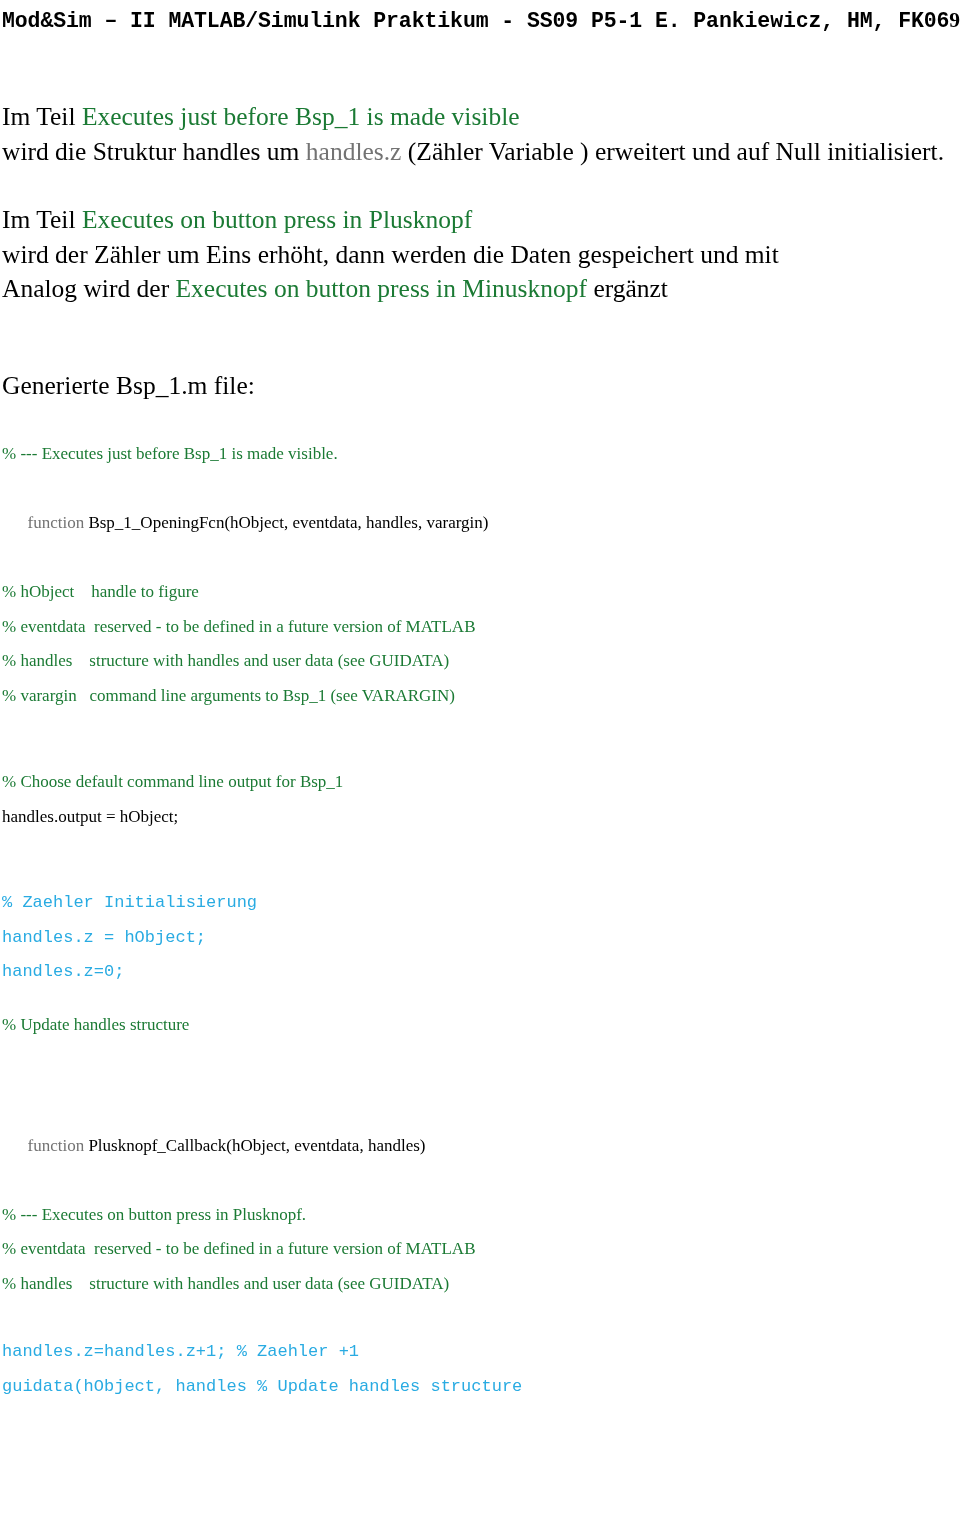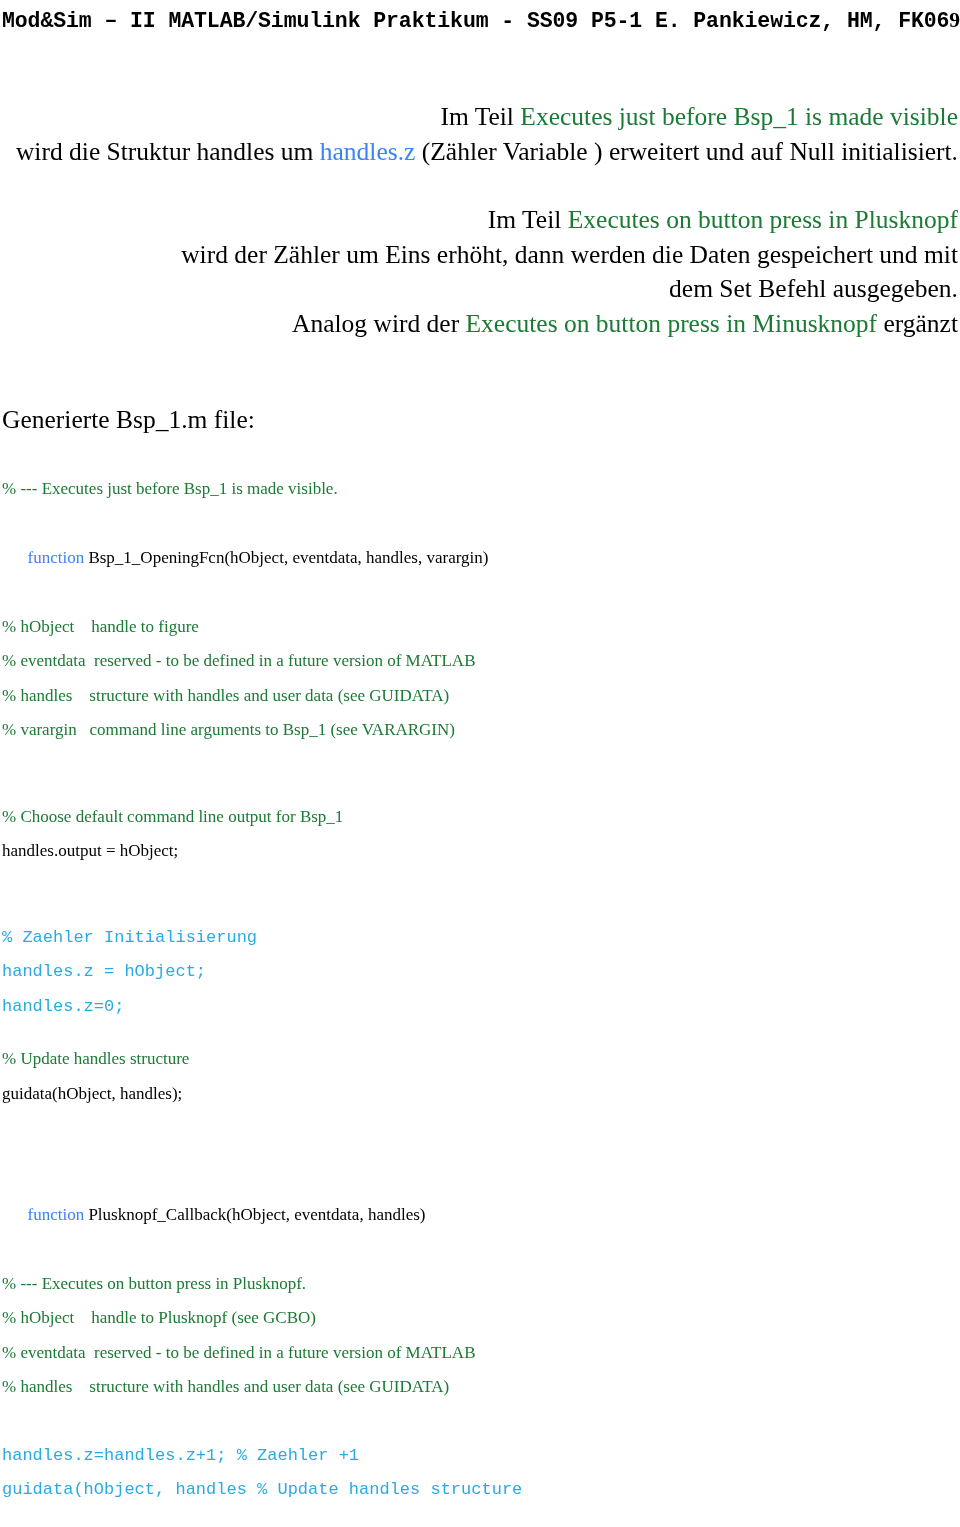--- a/index.html
+++ b/index.html
@@ -54,21 +54,20 @@
     position: absolute;
     top: 100px;
     left: 2px;
     width: 956px;
   }
 
   .para {
     font-size: 25.5px;
     line-height: 34.5px;
     white-space: nowrap;
-    text-align: right;
   }
 
   .para.wrapline {
     white-space: normal;
   }
 
   .spacer-sm { height: 18px; }
   .spacer-md { height: 34px; }
   .spacer-lg { height: 52px; }
   .spacer-xl { height: 62px; }
@@ -80,21 +79,21 @@
   }
 
   .heading {
     font-size: 25.5px;
     line-height: 34.5px;
     white-space: nowrap;
   }
 
   
   .c-green  { color: #1b7a34; }
-  .c-blue   { color: #3b82f6; }
+  .c-blue   { color: #737373; }
   .c-cyan   { color: #29abe2; font-family: Liberation Mono, monospace; }
   .c-black  { color: #000000; }
 </style>
 </head>
 <body>
 
 <div class="page">
 
   <div class="page-header">
     <span class="header-title">Mod&amp;Sim – II MATLAB/Simulink Praktikum - SS09 P5-1 E. Pankiewicz, HM, FK06</span>
@@ -109,21 +108,20 @@
     <div class="para wrapline">
       <span class="c-black">wird die Struktur handles um </span><span class="c-blue">handles.z</span><span class="c-black"> (Zähler Variable ) erweitert und auf Null initialisiert.</span>
     </div>
 
     <div class="spacer-md"></div>
 
     <div class="para">
       <span class="c-black">Im Teil </span><span class="c-green">Executes on button press in Plusknopf</span>
     </div>
     <div class="para">wird der Zähler um Eins erhöht, dann werden die Daten gespeichert und mit</div>
-    <div class="para">dem Set Befehl ausgegeben.</div>
     <div class="para">
       <span class="c-black">Analog wird der </span><span class="c-green">Executes on button press in Minusknopf</span><span class="c-black"> ergänzt</span>
     </div>
 
     <div class="spacer-xl"></div>
 
     <div class="heading c-black">Generierte Bsp_1.m  file:</div>
 
     <div class="spacer-md"></div>
 
@@ -143,29 +141,27 @@
 
     <div class="spacer-lg"></div>
 
     <div class="codeline c-cyan">% Zaehler Initialisierung</div>
     <div class="codeline c-cyan">handles.z = hObject;</div>
     <div class="codeline c-cyan">handles.z=0;</div>
 
     <div class="spacer-sm"></div>
 
     <div class="codeline c-green">% Update handles structure</div>
-    <div class="codeline c-black">guidata(hObject, handles);</div>
 
     <div class="spacer-lg"></div>
 
     <div class="codeline">
       <span class="c-blue">function</span><span class="c-black"> Plusknopf_Callback(hObject, eventdata, handles)</span>
     </div>
     <div class="codeline c-green">% --- Executes on button press in Plusknopf.</div>
-    <div class="codeline c-green">% hObject    handle to Plusknopf (see GCBO)</div>
     <div class="codeline c-green">% eventdata  reserved - to be defined in a future version of MATLAB</div>
     <div class="codeline c-green">% handles    structure with handles and user data (see GUIDATA)</div>
 
     <div class="spacer-md"></div>
 
     <div class="codeline c-cyan">handles.z=handles.z+1; % Zaehler +1</div>
     <div class="codeline c-cyan">guidata(hObject, handles % Update handles structure</div>
 
   </div>
 </div>

